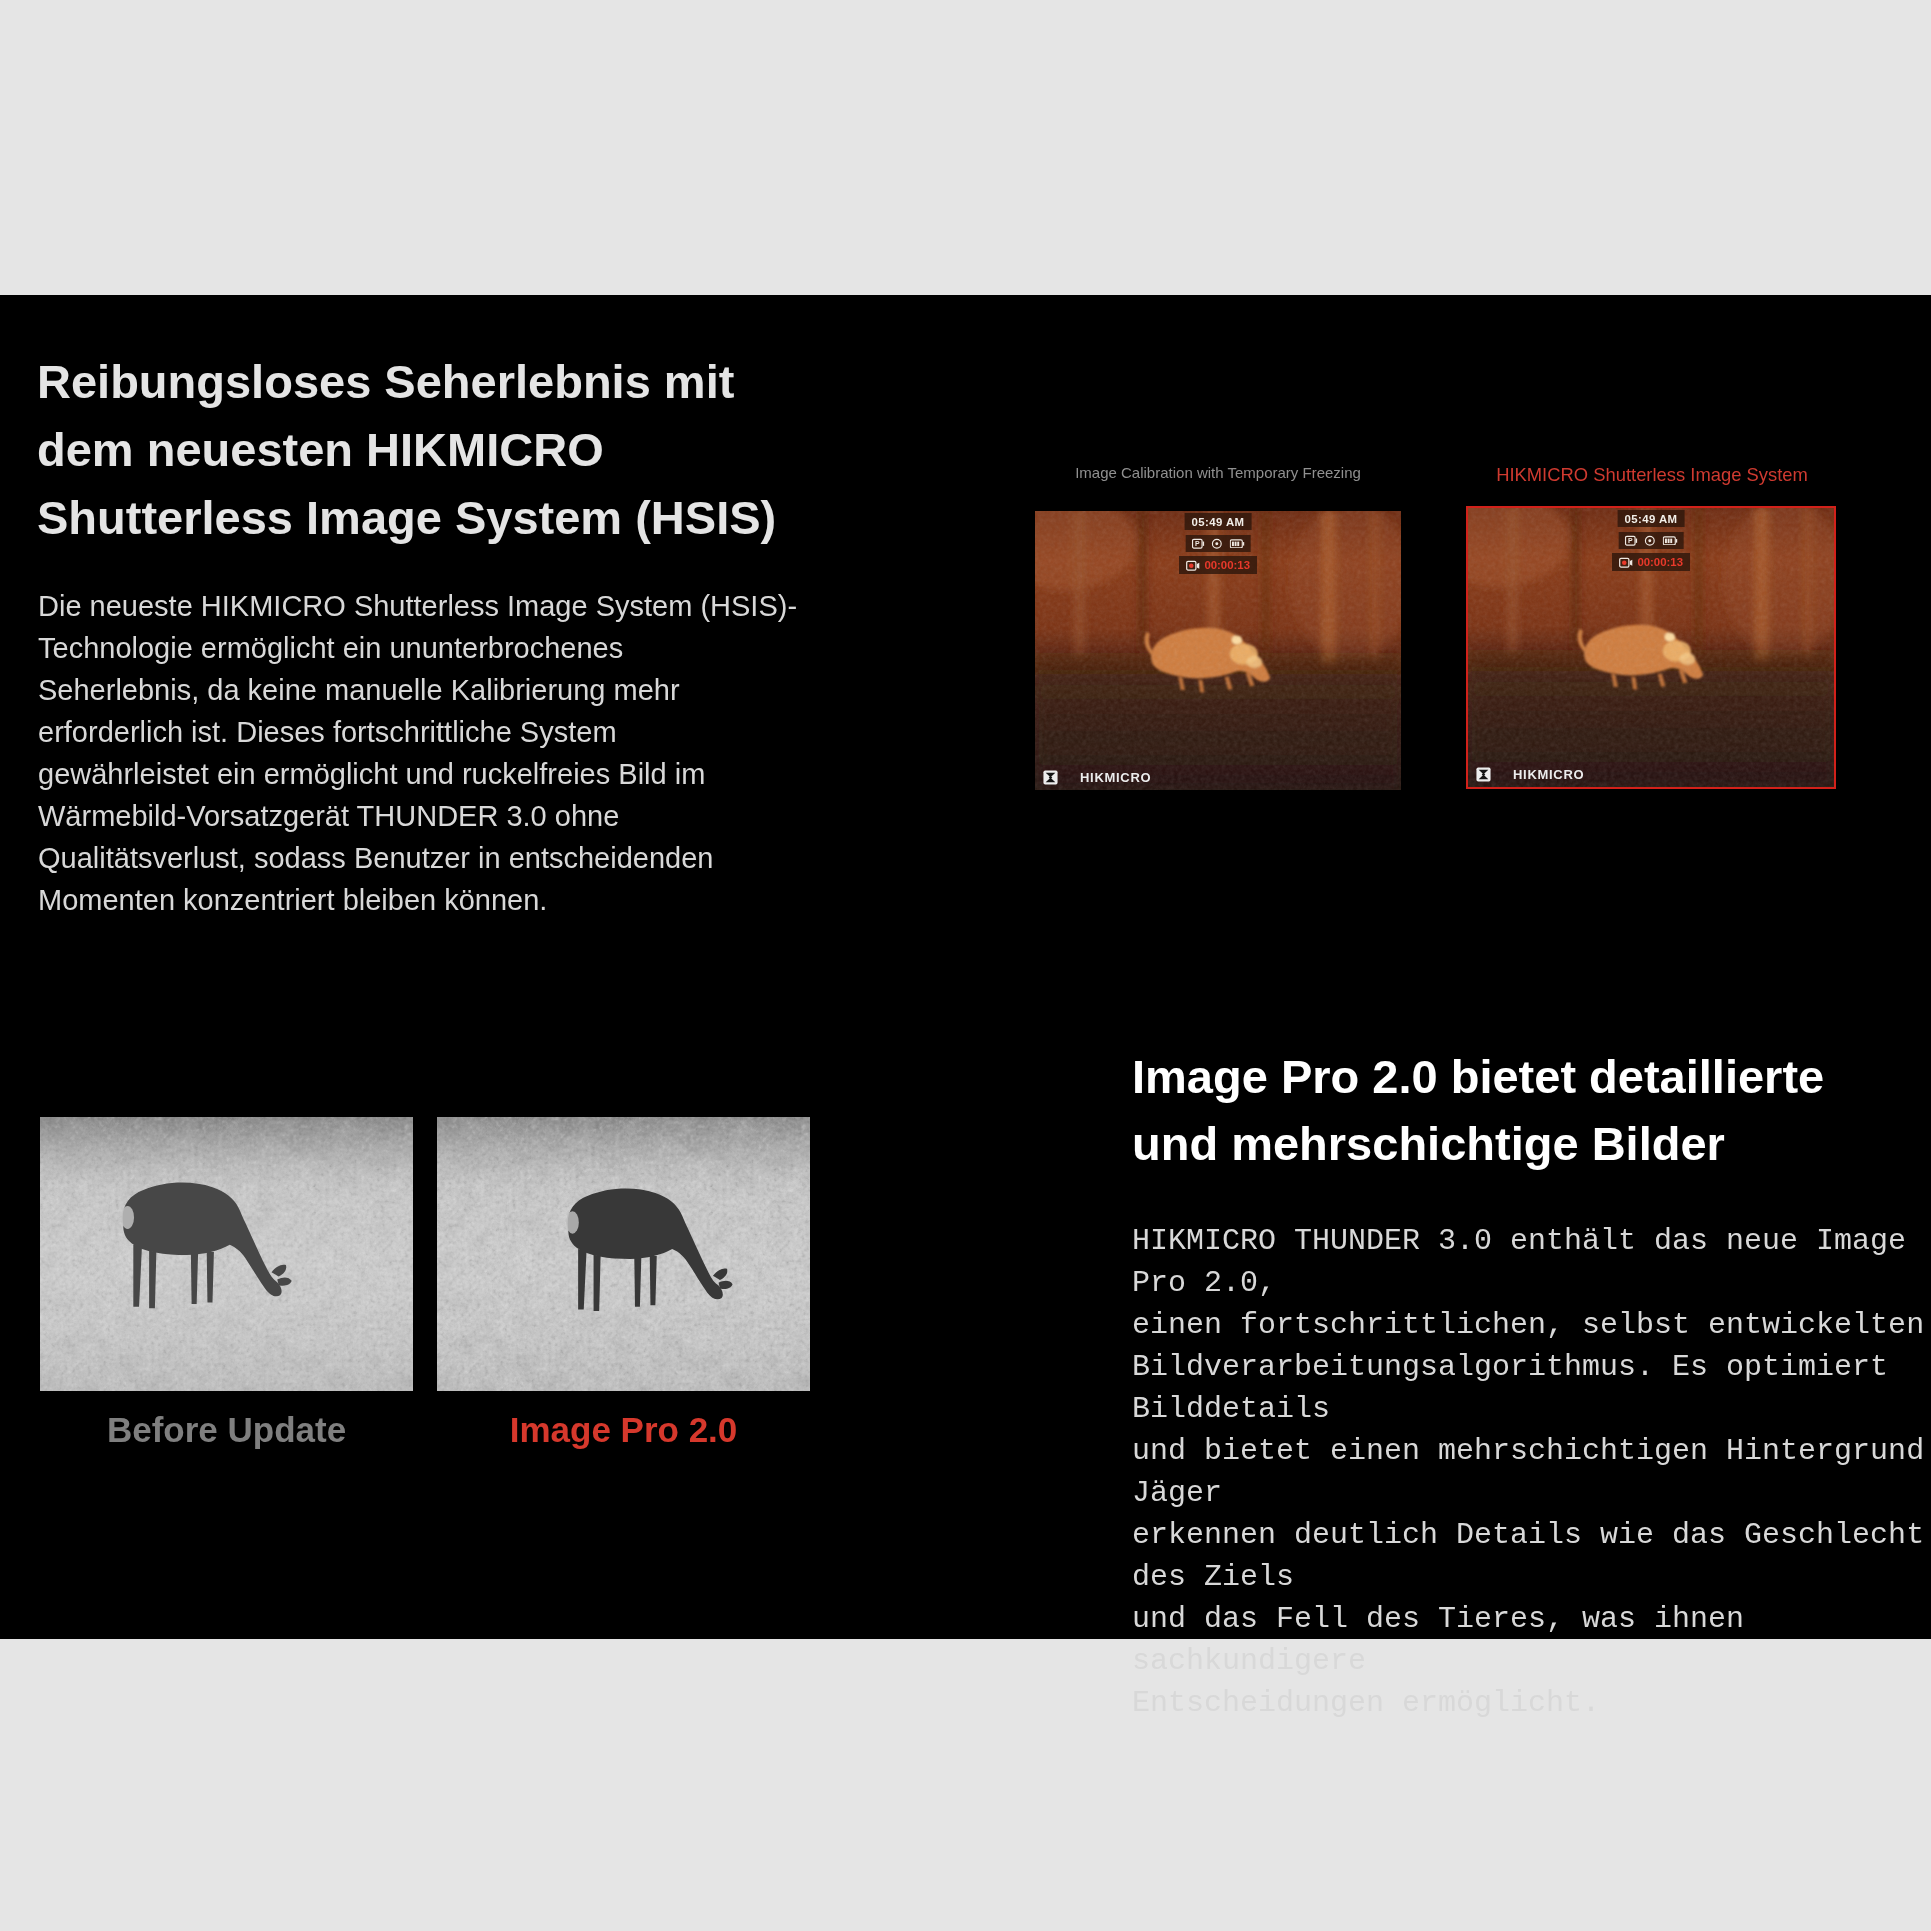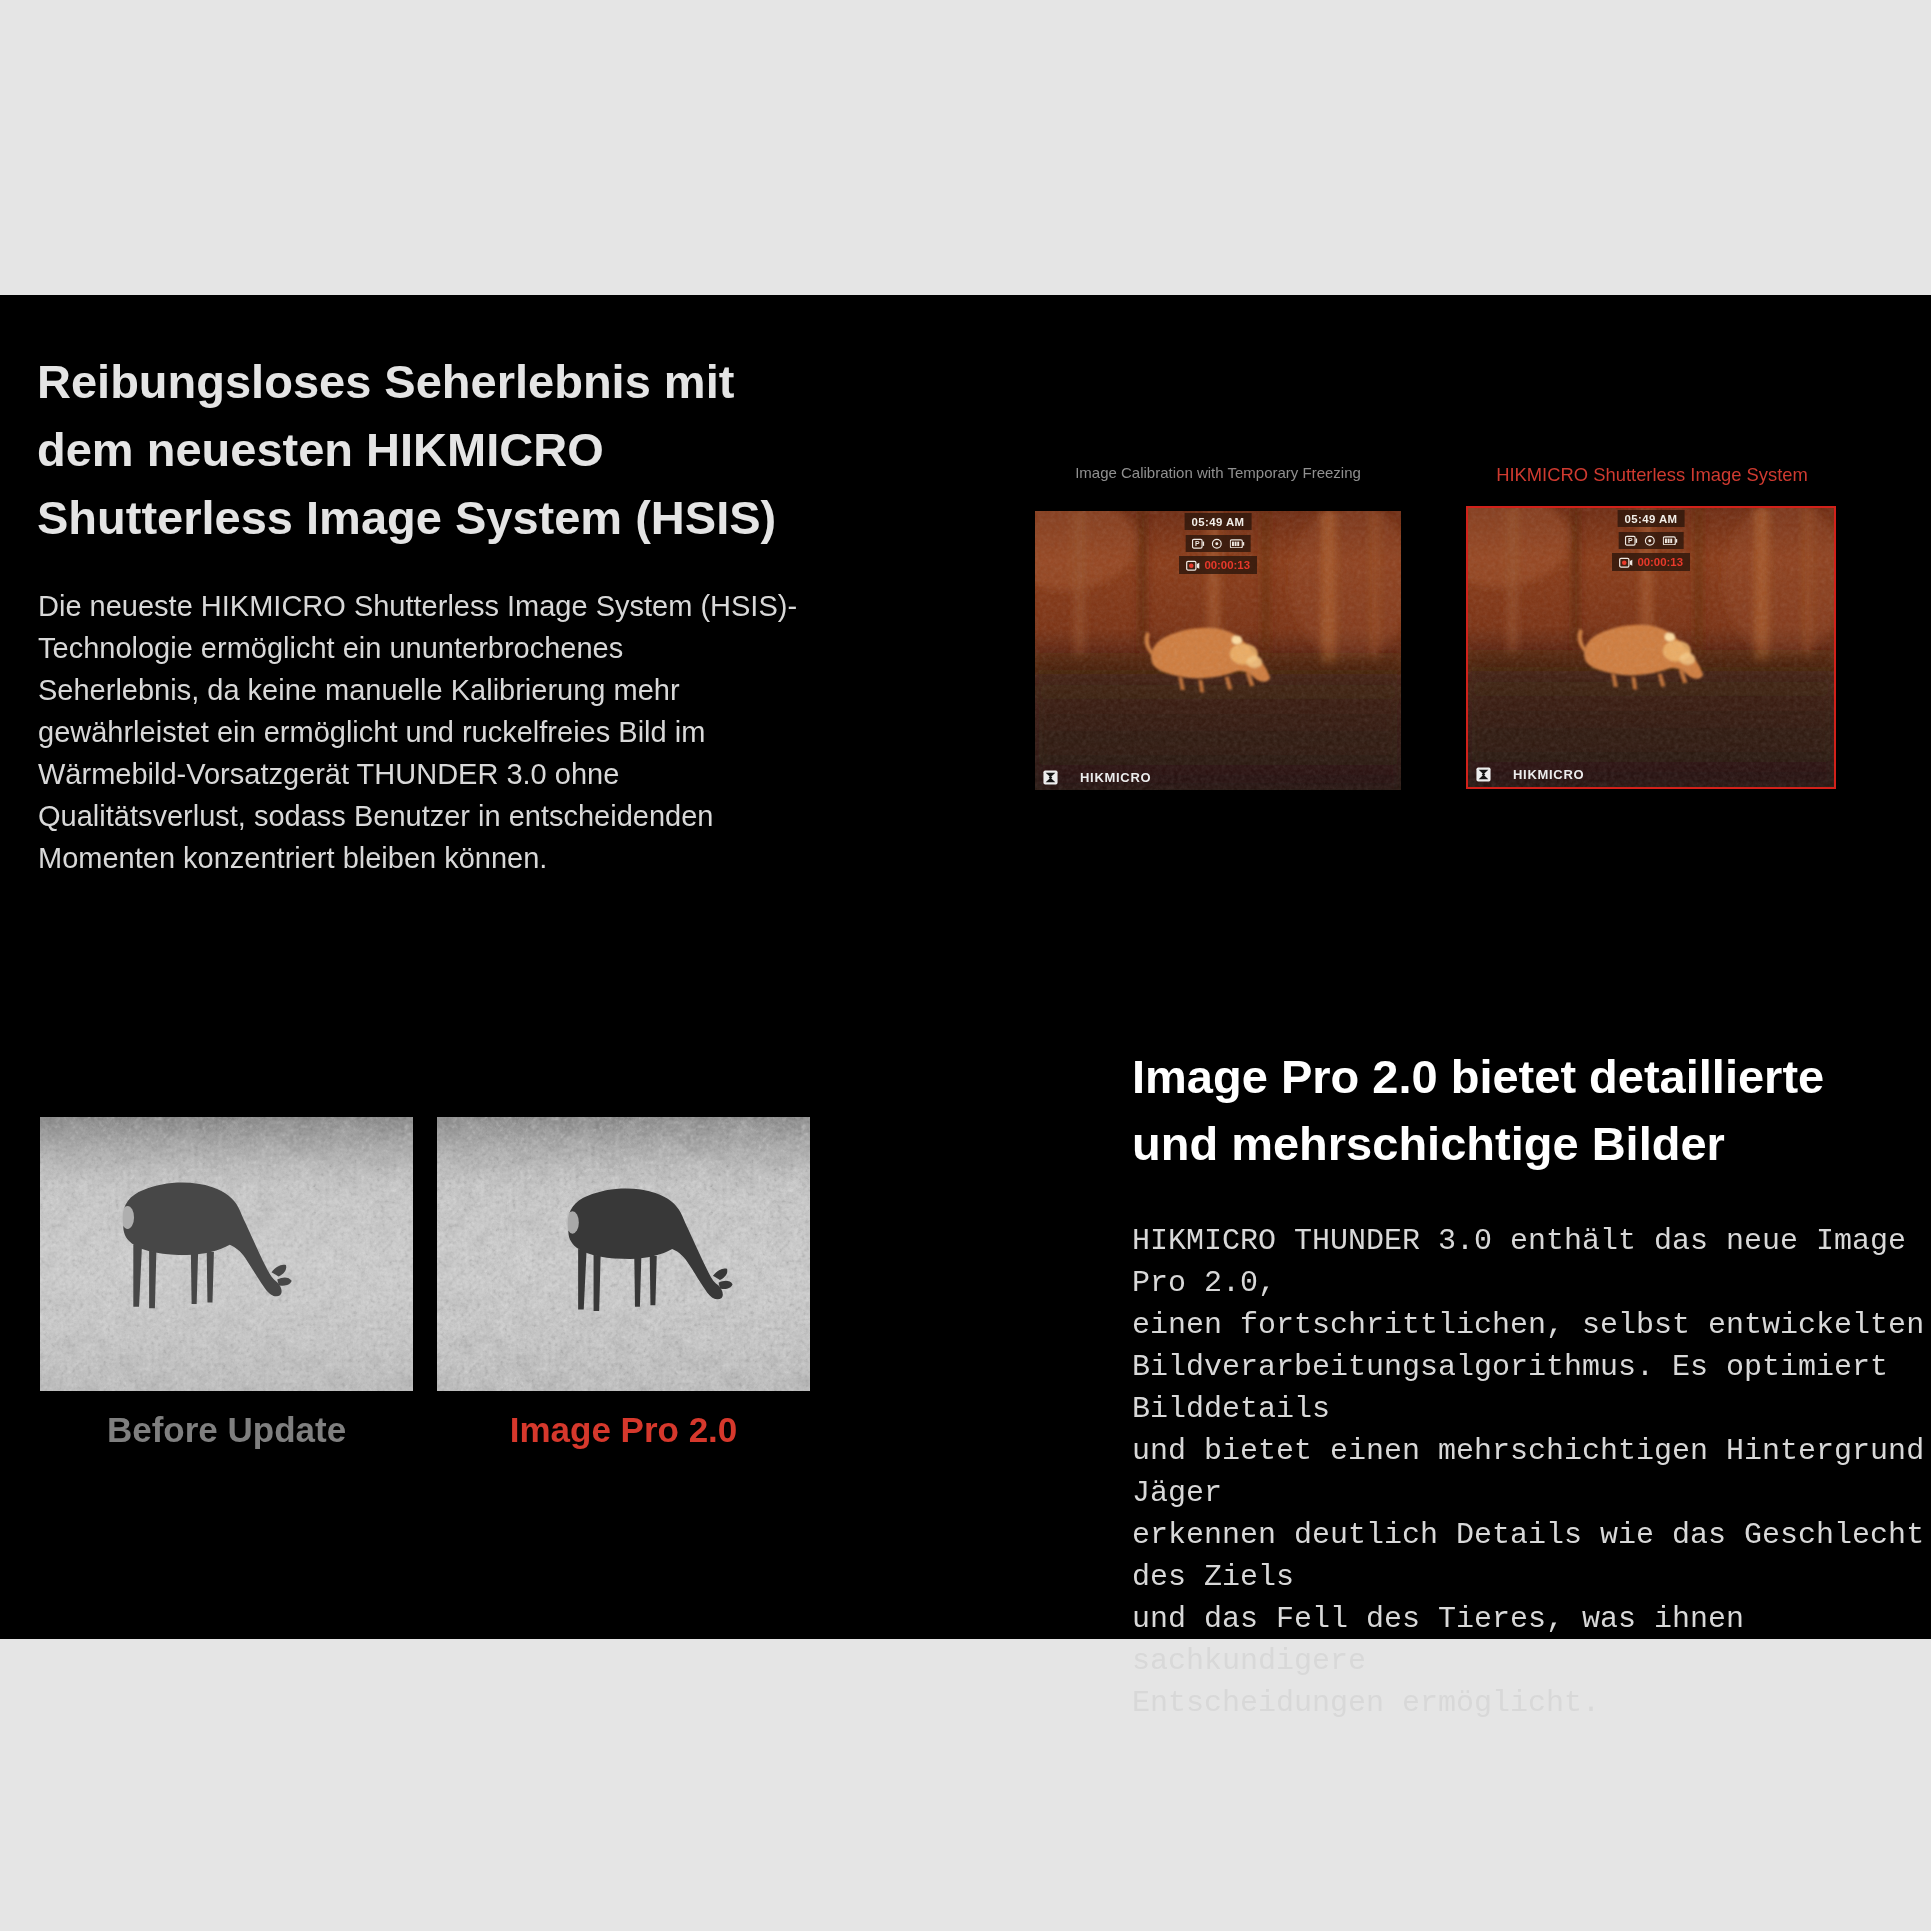--- a/index.html
+++ b/index.html
@@ -165,20 +165,21 @@
 
   <div class="hsis-heading">
       <div>Reibungsloses Seherlebnis mit</div>
       <div>dem neuesten HIKMICRO</div>
       <div>Shutterless Image System (HSIS)</div>
     </div>
   <div class="hsis-paragraph">
       <div>Die neueste HIKMICRO Shutterless Image System (HSIS)-</div>
       <div>Technologie ermöglicht ein ununterbrochenes</div>
       <div>Seherlebnis, da keine manuelle Kalibrierung mehr</div>
+      <div>erforderlich ist. Dieses fortschrittliche System</div>
       <div>gewährleistet ein ermöglicht und ruckelfreies Bild im</div>
       <div>Wärmebild-Vorsatzgerät THUNDER 3.0 ohne</div>
       <div>Qualitätsverlust, sodass Benutzer in entscheidenden</div>
       <div>Momenten konzentriert bleiben können.</div>
     </div>
 
   <div class="caption caption-left">Image Calibration with Temporary Freezing</div>
   <div class="caption caption-right">HIKMICRO Shutterless Image System</div>
 
   <figure class="thermal thermal-a">

